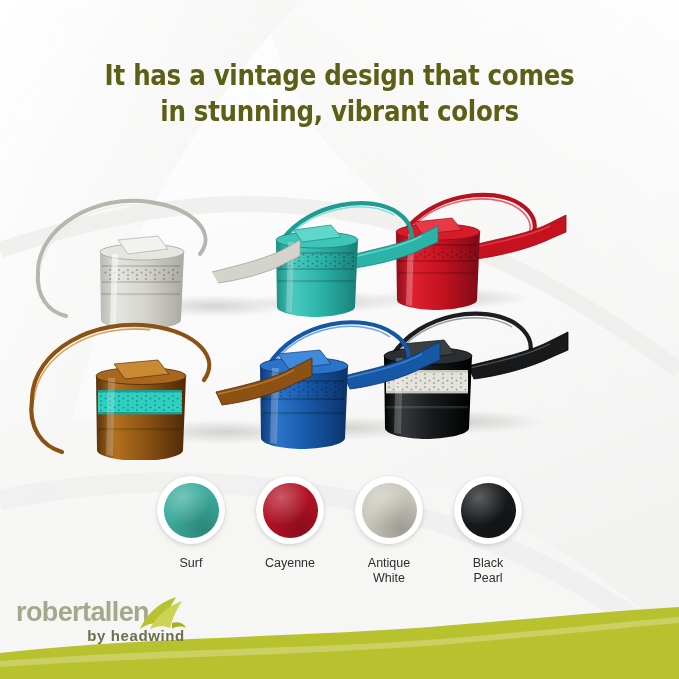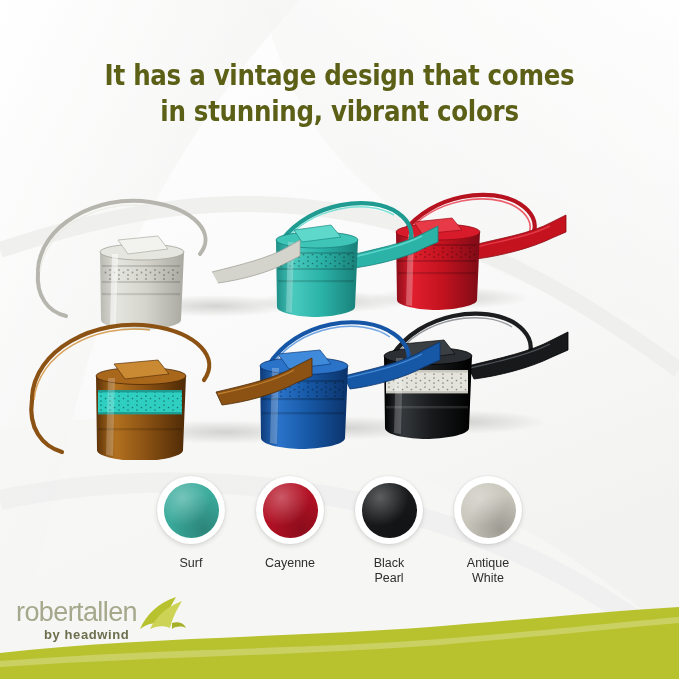--- a/index.html
+++ b/index.html
@@ -67,26 +67,26 @@
 
   
   .footer { position:absolute; left:0; bottom:0; width:679px; height:72px; }
   .logo {
     position:absolute; left:16px; bottom:34px;
     width:200px; height:46px;
   }
   .logo-word {
     font-family:"Liberation Sans", sans-serif;
     font-size:27px; letter-spacing:-0.6px; line-height:27px;
-    color:#a6a88c; font-weight:400; white-space:nowrap;
+    color:#a6a88c; font-weight:700; white-space:nowrap;
   }
   .logo-sub {
     font-family:"Liberation Sans", sans-serif;
-    font-size:13px; font-weight:bold; letter-spacing:0.6px;
-    color:#6d6e4e; margin-top:1px; margin-left:28px;
+    font-size:15px; font-weight:bold; letter-spacing:0.6px;
+    color:#6d6e4e; margin-top:1px; margin-left:40px;text-align:center;
   }
   .logo-leaf { position:absolute; left:120px; top:-4px; }
 </style>
 </head>
 <body>
 
 <div id="stage">
 
   <svg class="bg-layer" width="679" height="679" viewBox="0 0 679 679" aria-hidden="true">
     <defs>
@@ -328,35 +328,35 @@
         <div class="swatch-disc" style="background:#b31124"></div>
       </div>
       <div class="swatch-label">
         <span>Cayenne</span>
         <span class="l2"></span>
       </div>
     </div>
 
     <div class="swatch">
       <div class="swatch-disc-wrap">
+        <div class="swatch-disc" style="background:#c9c7bc"></div>
+      </div>
+      <div class="swatch-label">
+        <span>Antique</span>
+        <span class="l2">White</span>
+      </div>
+    </div>
+
+    <div class="swatch">
+      <div class="swatch-disc-wrap">
         <div class="swatch-disc" style="background:#17191b"></div>
       </div>
       <div class="swatch-label">
         <span>Black</span>
         <span class="l2">Pearl</span>
-      </div>
-    </div>
-
-    <div class="swatch">
-      <div class="swatch-disc-wrap">
-        <div class="swatch-disc" style="background:#c9c7bc"></div>
-      </div>
-      <div class="swatch-label">
-        <span>Antique</span>
-        <span class="l2">White</span>
       </div>
     </div>
 
   </div>
 
   <div class="footer">
     <svg width="679" height="72" viewBox="0 0 679 72" aria-hidden="true">
       <path d="M0,46 C140,30 300,30 430,20 C530,12 610,4 679,0 L679,72 L0,72 Z" fill="#b8c22e"></path>
       <path d="M0,54 C150,42 310,42 440,32 C540,24 612,16 679,10 L679,16 C610,22 536,30 440,38 C310,48 150,50 0,60 Z" fill="#ffffff" opacity="0.25"></path>
     </svg>

